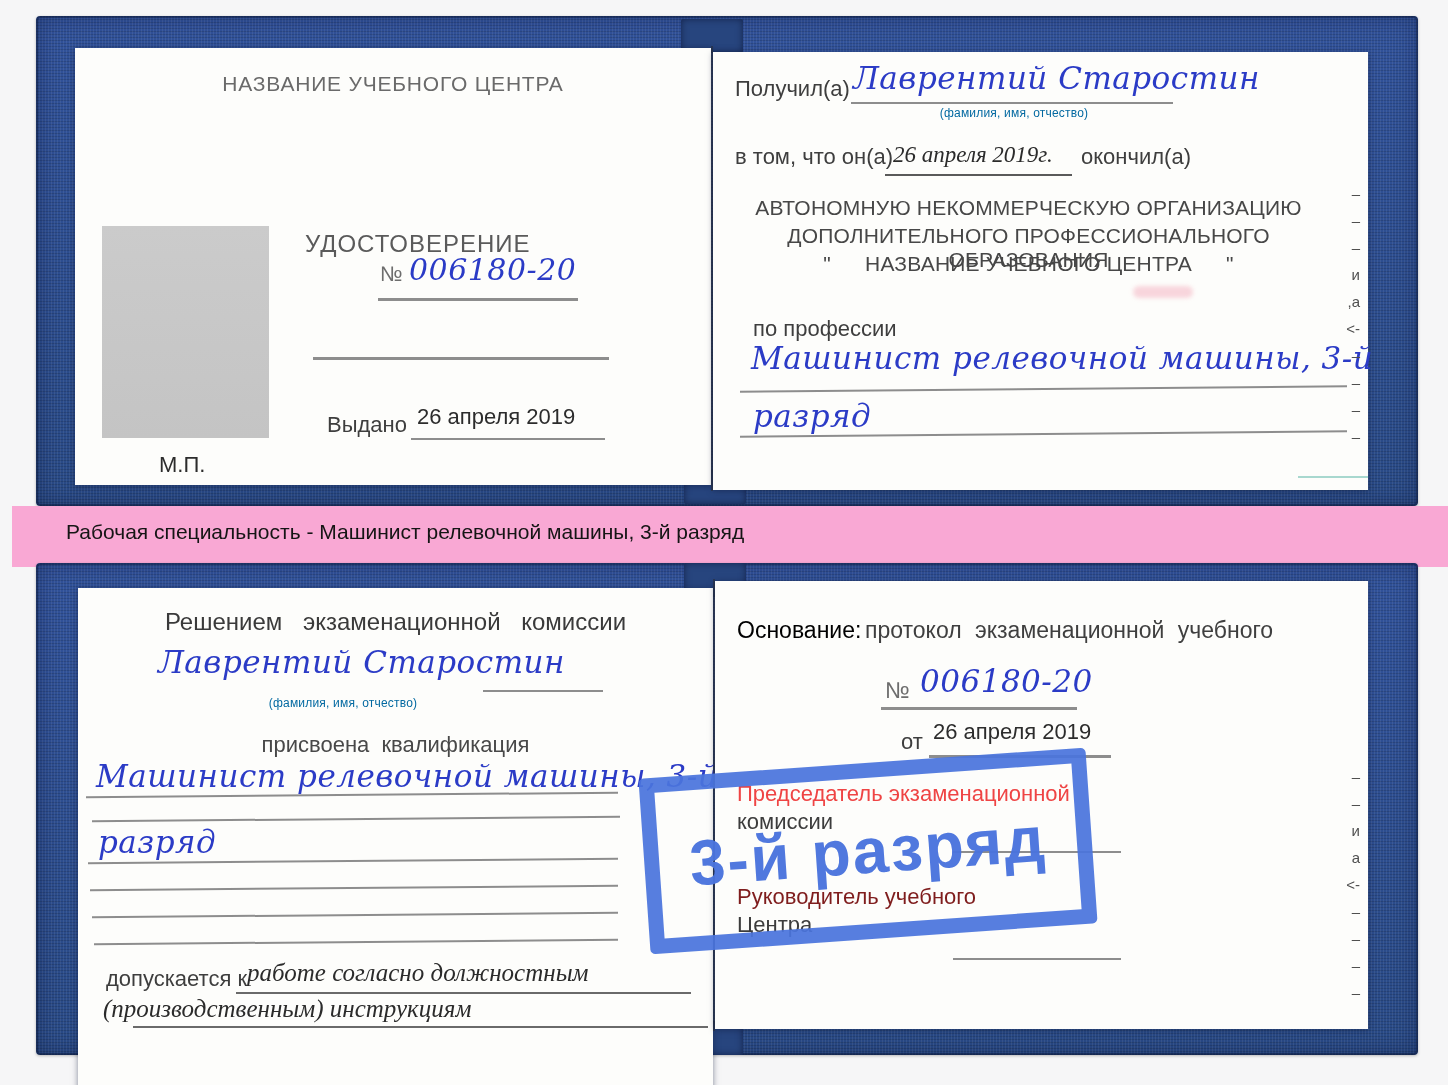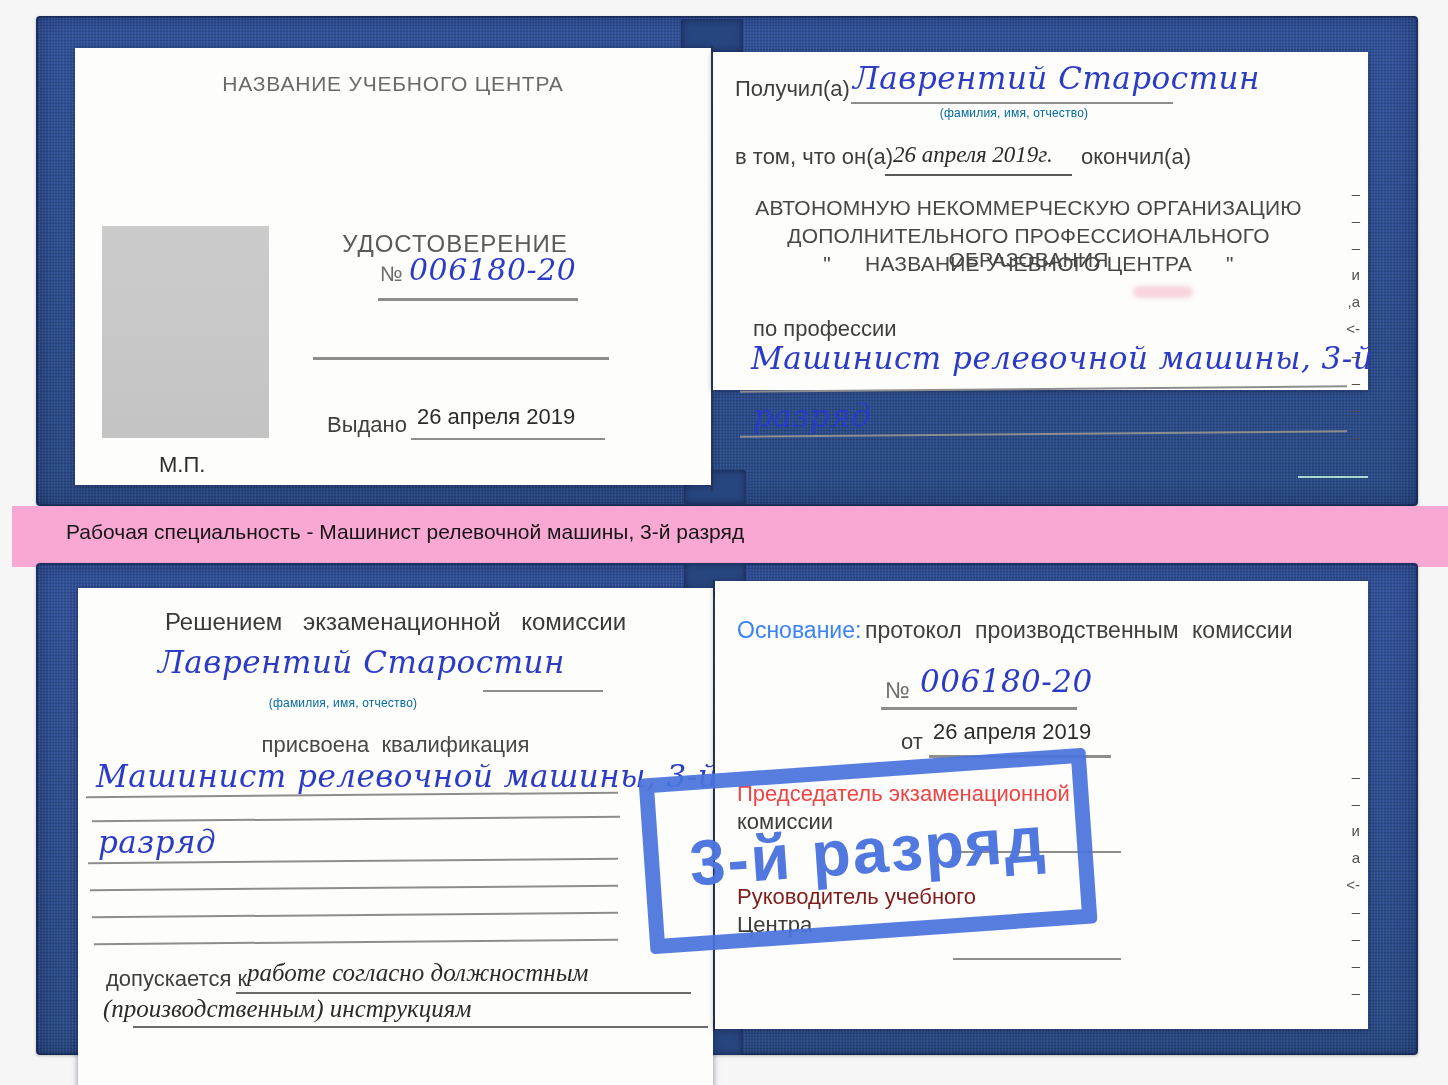--- a/index.html
+++ b/index.html
@@ -18,21 +18,21 @@
     box-shadow: inset 0 0 0 2px rgba(12,24,58,.45), inset 0 0 22px rgba(2,8,40,.35), 0 1px 3px rgba(0,0,0,.25);
   }
   .spread.top{top:16px;height:490px}
   .spread.bottom{top:563px;height:492px}
   .tab{position:absolute;width:62px;height:34px;background:#27457e;
     box-shadow:inset 0 0 7px rgba(0,0,25,.5);border-radius:2px}
   .fold{position:absolute;width:2px;background:rgba(40,45,58,.62)}
   
   .page{position:absolute;background:#fdfdfb;box-shadow:0 1px 6px rgba(15,25,60,.5)}
   .page.tl{left:39px;top:32px;width:636px;height:437px}
-  .page.tr{left:677px;top:36px;width:655px;height:338px}
+  .page.tr{left:677px;top:36px;width:655px;height:438px}
   .page.bl{left:42px;top:25px;width:635px;height:520px}
   .page.br{left:679px;top:18px;width:653px;height:448px}
   
   .t{position:absolute;white-space:nowrap}
   .center{text-align:center;white-space:normal}
   .gray-title{color:#6a6a6a;font-size:21px;letter-spacing:.8px}
   .doc-title{color:#5a5a5a;font-size:24px;letter-spacing:1px}
   .lbl{color:#3e3e3e;font-size:22px}
   .small-lbl{color:#6d6d6d;font-size:21px}
   .hint{color:#0369a1;font-size:12px;letter-spacing:.2px}
@@ -62,21 +62,21 @@
 </head>
 <body>
 
 <div class="spread top">
   <div class="tab" style="left:645px;top:3px"></div>
   <div class="tab" style="left:648px;top:454px"></div>
 
   <div class="page tl">
     <div class="t gray-title center" style="left:0;right:0;top:24px">НАЗВАНИЕ УЧЕБНОГО ЦЕНТРА</div>
     <div class="photo" style="left:27px;top:178px;width:167px;height:212px"></div>
-    <div class="t doc-title" style="left:230px;top:182px;width:300px;text-align:center">УДОСТОВЕРЕНИЕ</div>
+    <div class="t doc-title" style="left:230px;top:182px;width:300px;text-align:left">УДОСТОВЕРЕНИЕ</div>
     <div class="t small-lbl" style="left:305px;top:214px">№</div>
     <div class="t ink" style="left:334px;top:204px">006180-20</div>
     <div class="rule" style="left:303px;top:250px;width:200px;height:3px"></div>
     <div class="rule" style="left:238px;top:309px;width:296px;height:3px"></div>
     <div class="t lbl" style="left:252px;top:364px">Выдано</div>
     <div class="t lbl dark" style="left:342px;top:356px">26 апреля 2019</div>
     <div class="rule" style="left:336px;top:390px;width:194px"></div>
     <div class="t lbl dark" style="left:84px;top:404px">М.П.</div>
   </div>
 
@@ -148,22 +148,22 @@
     <div class="rule tilt" style="left:14px;top:326px;width:526px"></div>
     <div class="rule tilt" style="left:16px;top:353px;width:524px"></div>
     <div class="t lbl" style="left:28px;top:378px">допускается к</div>
     <div class="t ser-it" style="left:169px;top:371px;font-size:25px">работе согласно должностным</div>
     <div class="rule" style="left:158px;top:404px;width:455px;background:#6a6a6a"></div>
     <div class="t ser-it" style="left:25px;top:407px;font-size:25px">(производственным) инструкциям</div>
     <div class="rule" style="left:55px;top:438px;width:575px;background:#6a6a6a"></div>
   </div>
 
   <div class="page br">
-    <div class="t lbl" style="left:22px;top:36px;font-size:23px;color:#3b82f6">Основание:</div>
-    <div class="t lbl" style="left:150px;top:36px;font-size:23px;word-spacing:7px;color:#3f3f3f">протокол производственным комиссии</div>
+    <div class="t lbl" style="left:22px;top:36px;font-size:23px;color:#000000">Основание:</div>
+    <div class="t lbl" style="left:150px;top:36px;font-size:23px;word-spacing:7px;color:#3f3f3f">протокол экзаменационной учебного</div>
     <div class="t small-lbl" style="left:170px;top:96px;font-size:23px">№</div>
     <div class="t ink" style="left:205px;top:82px;font-size:31px">006180-20</div>
     <div class="rule" style="left:166px;top:126px;width:196px;height:3px"></div>
     <div class="t lbl" style="left:186px;top:148px">от</div>
     <div class="t lbl dark" style="left:218px;top:138px">26 апреля 2019</div>
     <div class="rule" style="left:214px;top:174px;width:182px;height:3px"></div>
     <div class="t lbl" style="left:22px;top:200px;color:#ef4444">Председатель экзаменационной</div>
     <div class="t lbl" style="left:22px;top:228px;color:#3c3c3c">комиссии</div>
     <div class="rule" style="left:238px;top:270px;width:168px"></div>
     <div class="t lbl" style="left:22px;top:303px;color:#7f1d1d">Руководитель учебного</div>

